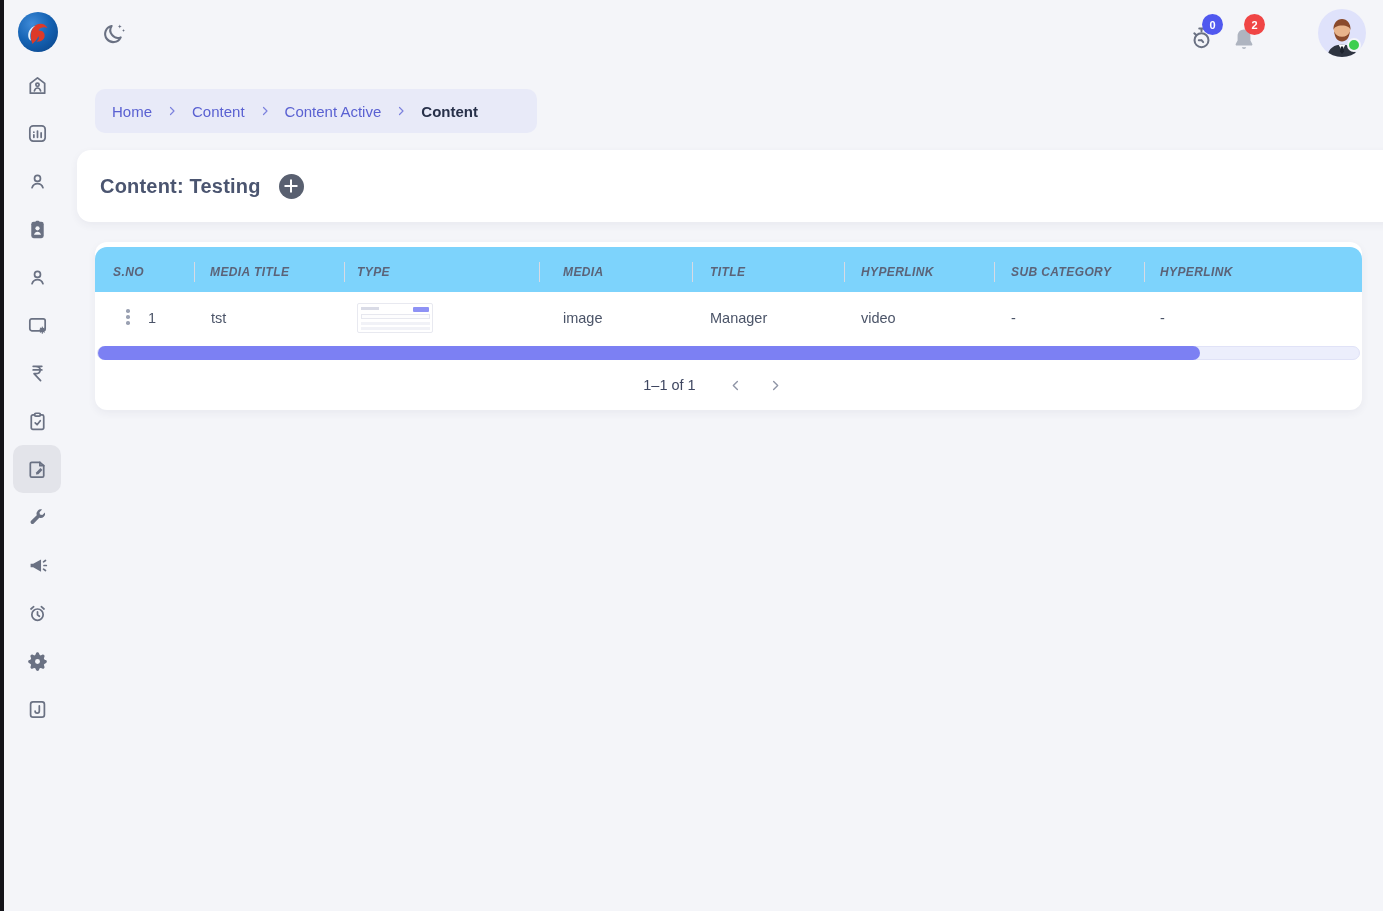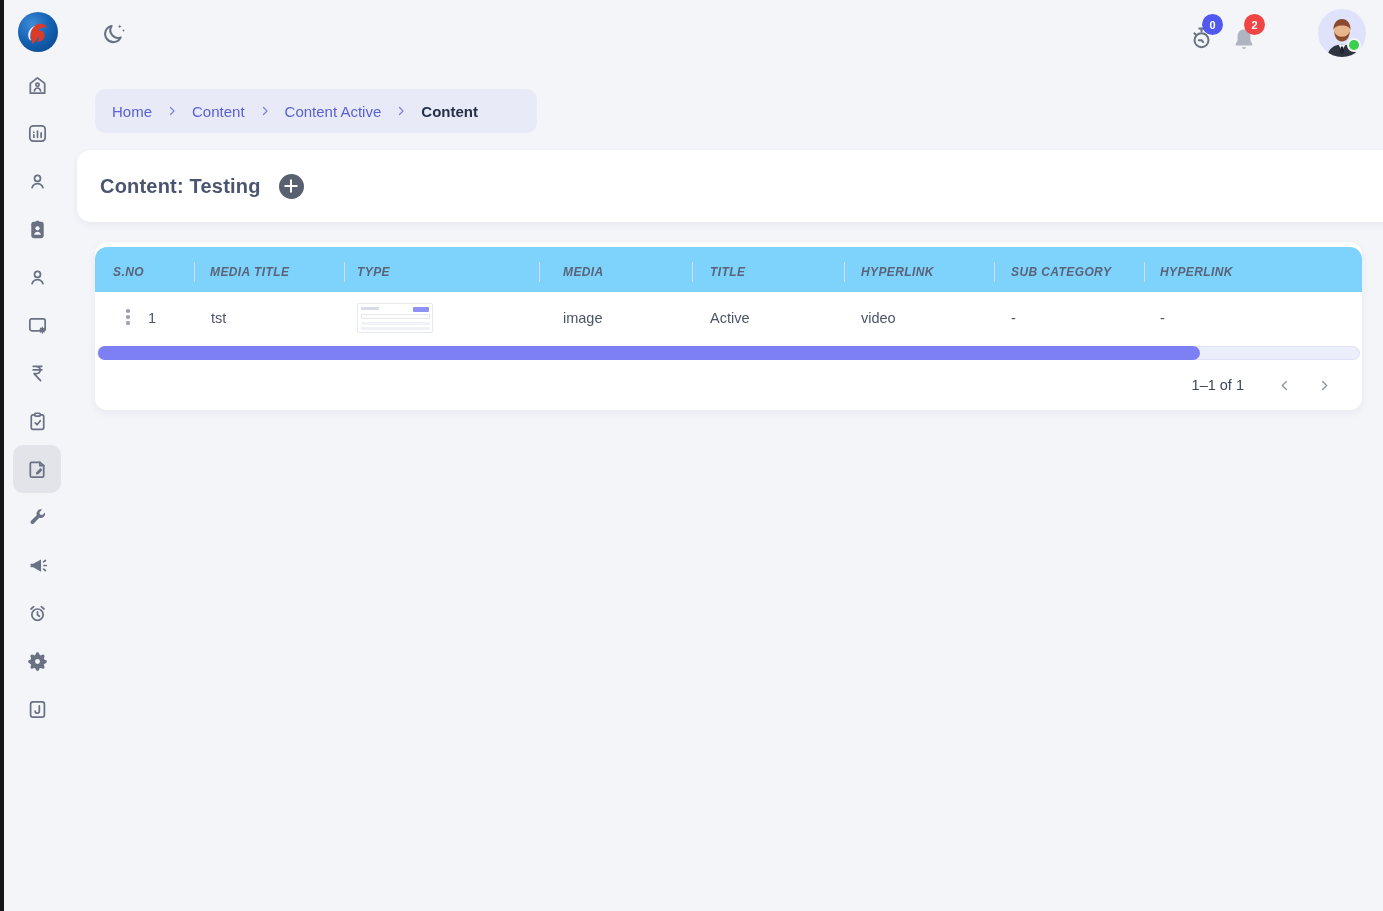--- a/index.html
+++ b/index.html
@@ -106,21 +106,21 @@
     position:absolute; left:2px; top:104px; width:1263px; height:14px;
     background:#eceefc; border:1px solid #e0e2f7; border-radius:7px; cursor:pointer;
   }
   .hscroll-thumb {
     position:absolute; left:0; top:-1px; width:1102px; height:14px;
     background:#7c80f3; border-radius:7px; cursor:grab;
   }
 
   .pagination {
     position:absolute; left:0; top:118px; width:100%; height:50px;
-    display:flex; align-items:center; justify-content:flex-end;
+    display:flex; align-items:center; justify-content:center;
     padding-right:24px; gap:12px;
   }
   .range-label { font-size:14.5px; color:#3e4660; margin-right:14px; }
   .page-btn { width:28px; height:28px; border:none; background:transparent;
     display:flex; align-items:center; justify-content:center; cursor:pointer; }
 </style>
 </head>
 <body>
 
 <div class="edge-strip"></div>
@@ -328,21 +328,21 @@
     <span class="td" style="left:53px">1</span>
     <span class="td" style="left:116px">tst</span>
     <span class="thumb">
       <i class="t-line1"></i>
         <i class="t-btn"></i>
         <i class="t-input"></i>
         <i class="t-row1"></i>
         <i class="t-row2"></i>
     </span>
     <span class="td" style="left:468px">image</span>
-    <span class="td" style="left:615px">Active</span>
+    <span class="td" style="left:615px">Manager</span>
     <span class="td" style="left:766px">video</span>
     <span class="td" style="left:916px">-</span>
     <span class="td" style="left:1065px">-</span>
   </div>
 
   <div class="hscroll-track">
     <div class="hscroll-thumb"></div>
   </div>
 
   <div class="pagination">

